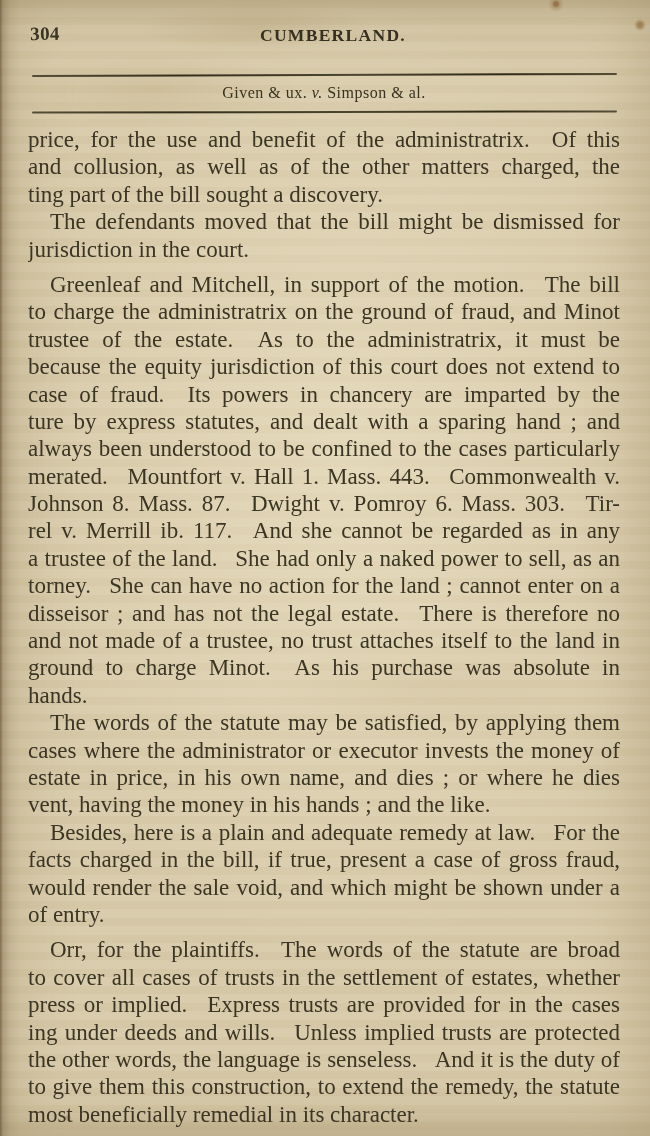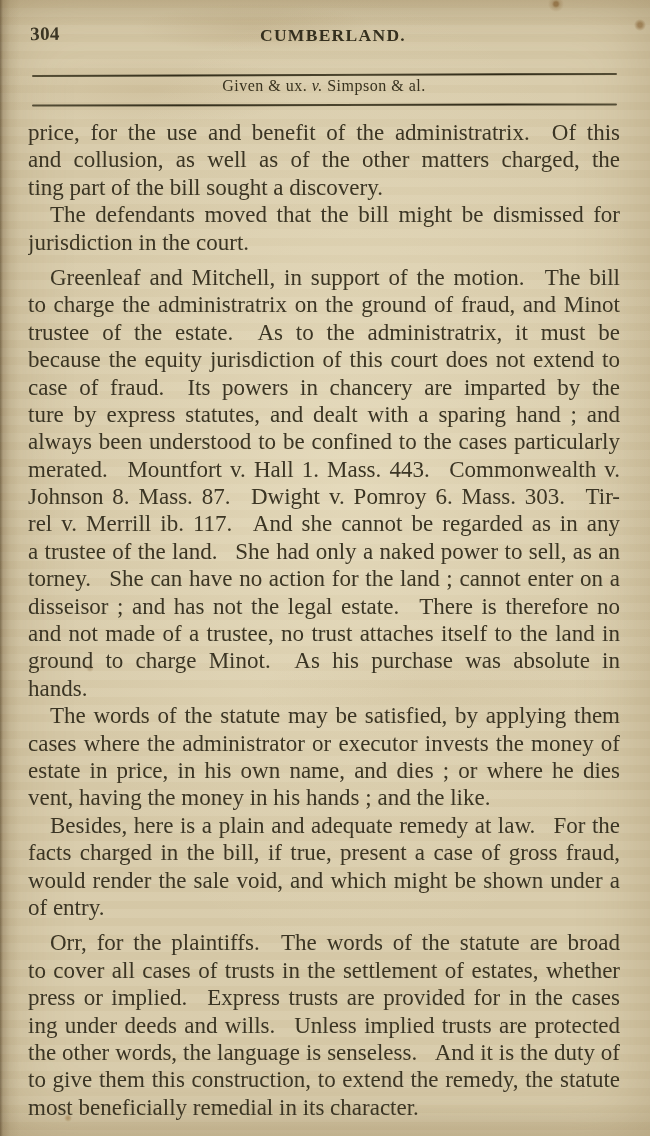--- a/index.html
+++ b/index.html
@@ -63,20 +63,21 @@
   .rule {
     height: 2px;
     width: 585px;
     margin-left: 4px;
     border-radius: 1px;
     background: linear-gradient(90deg, #554e36, #332e1b 25%, #4c452e 55%, #2f2a18 80%, #554e36);
   }
   .rule-top    { margin-top: 28px; transform: rotate(-0.2deg); }
   .rule-bottom { margin-top: 8px;  transform: rotate(-0.12deg); }
   .case-caption {
+    margin-top: 7px;
     height: 20px;
     line-height: 20px;
     text-align: center;
     font-size: 16px;
     letter-spacing: 0.5px;
     color: #38321f;
   }
   .case-caption .it { font-style: italic; }
   .page-body {
     margin-top: 13px;

